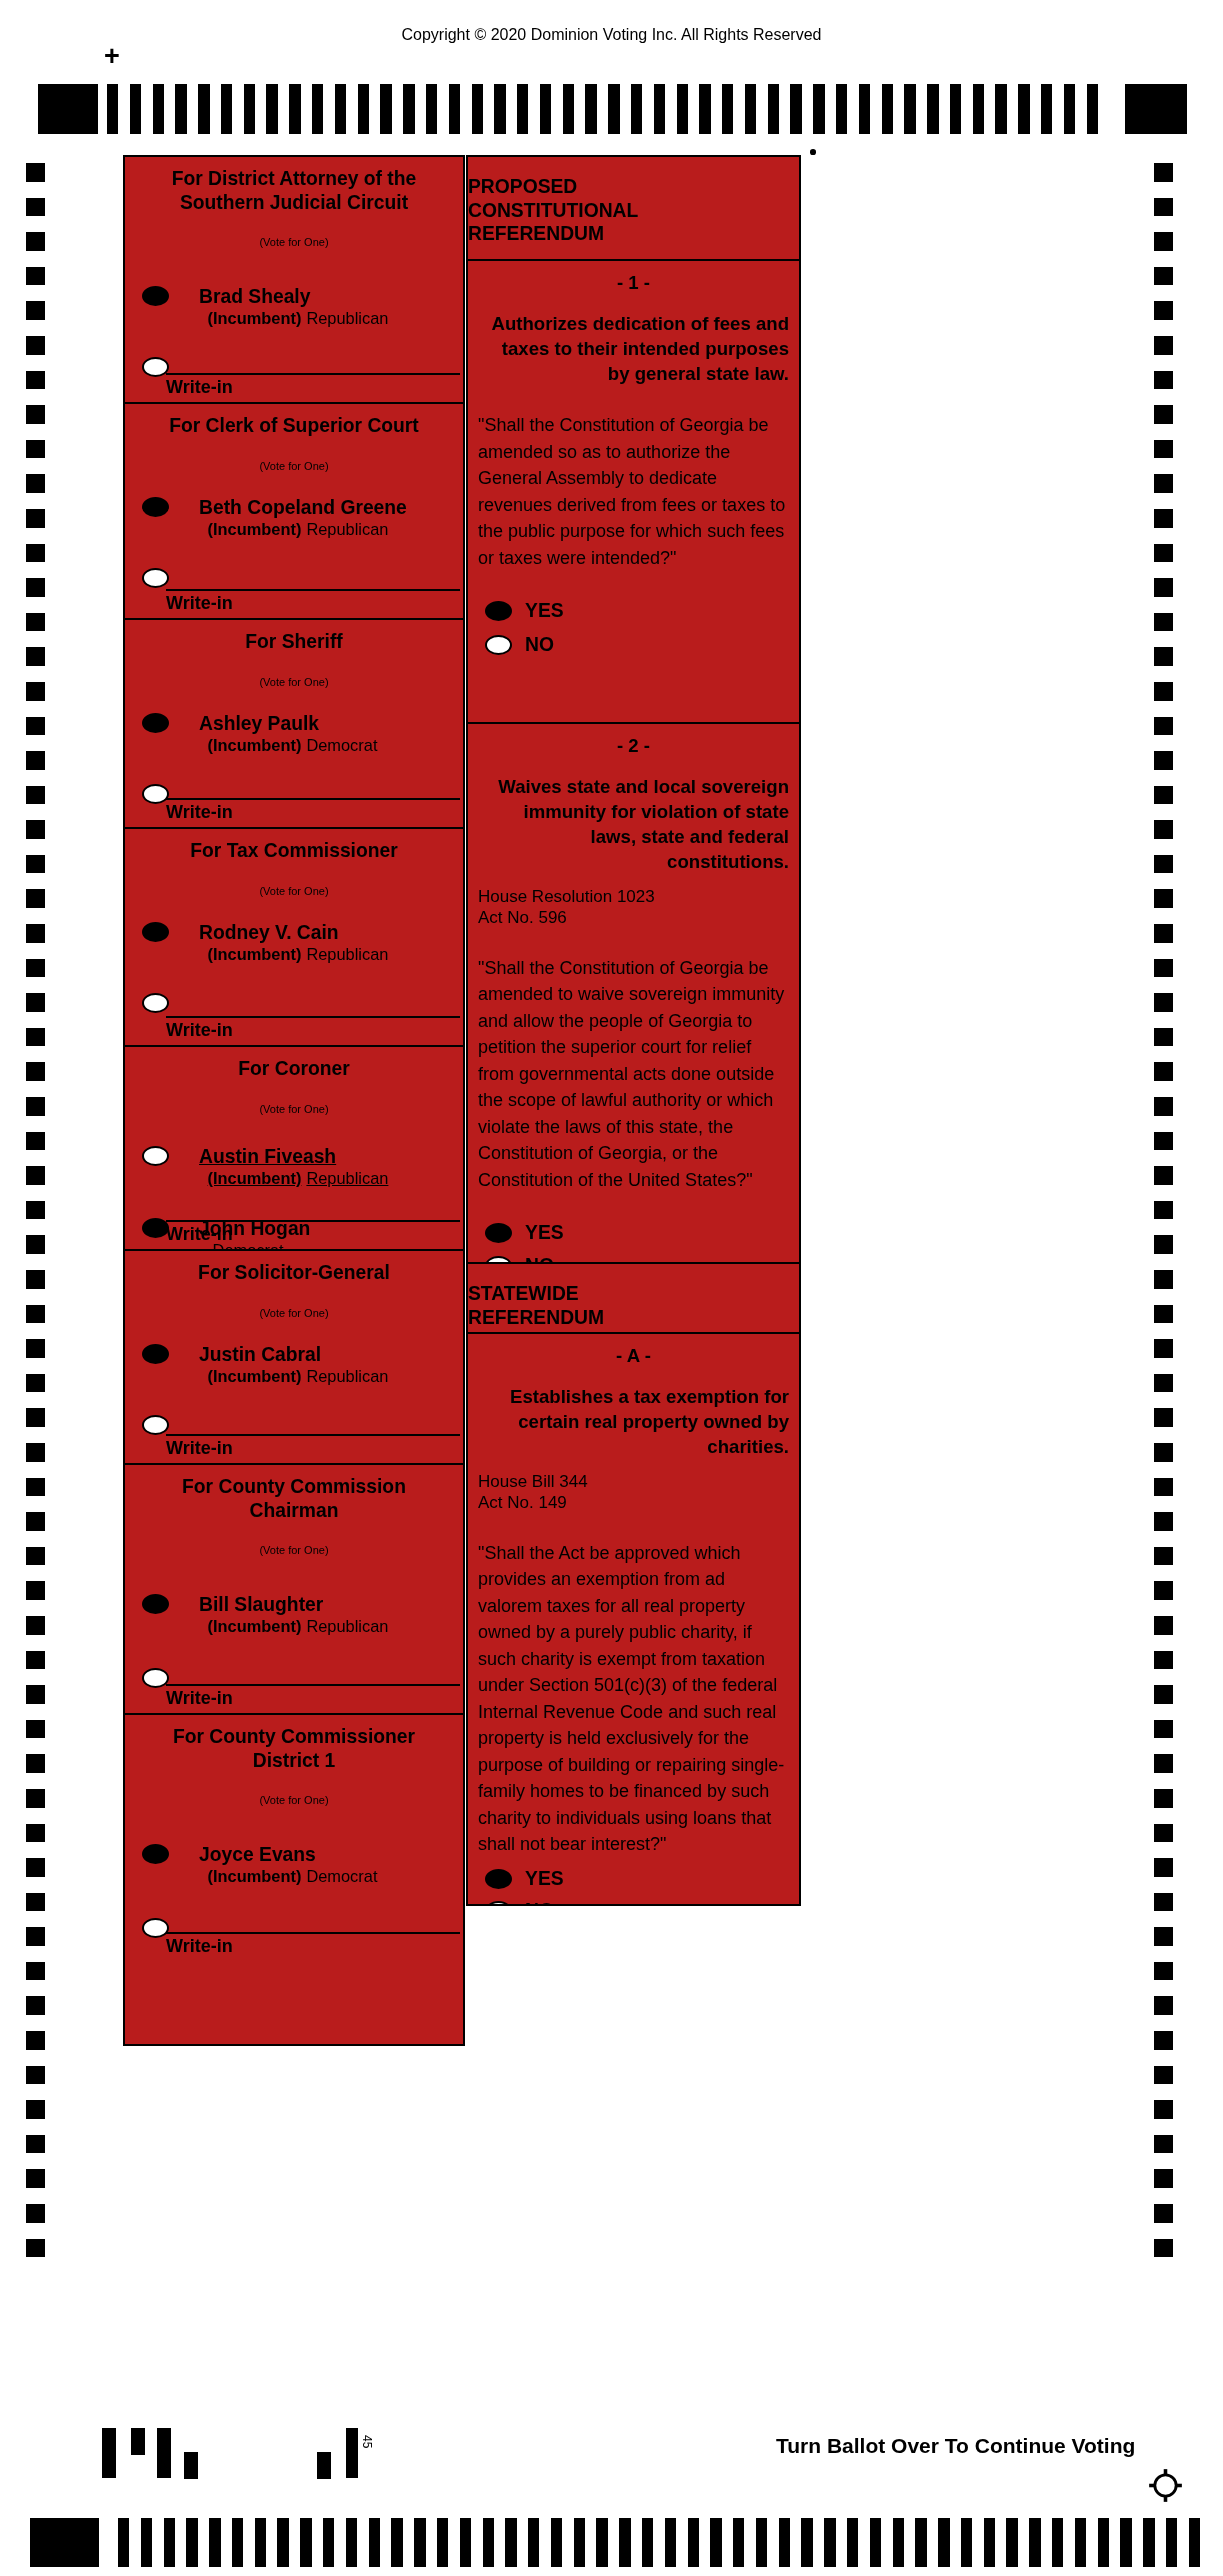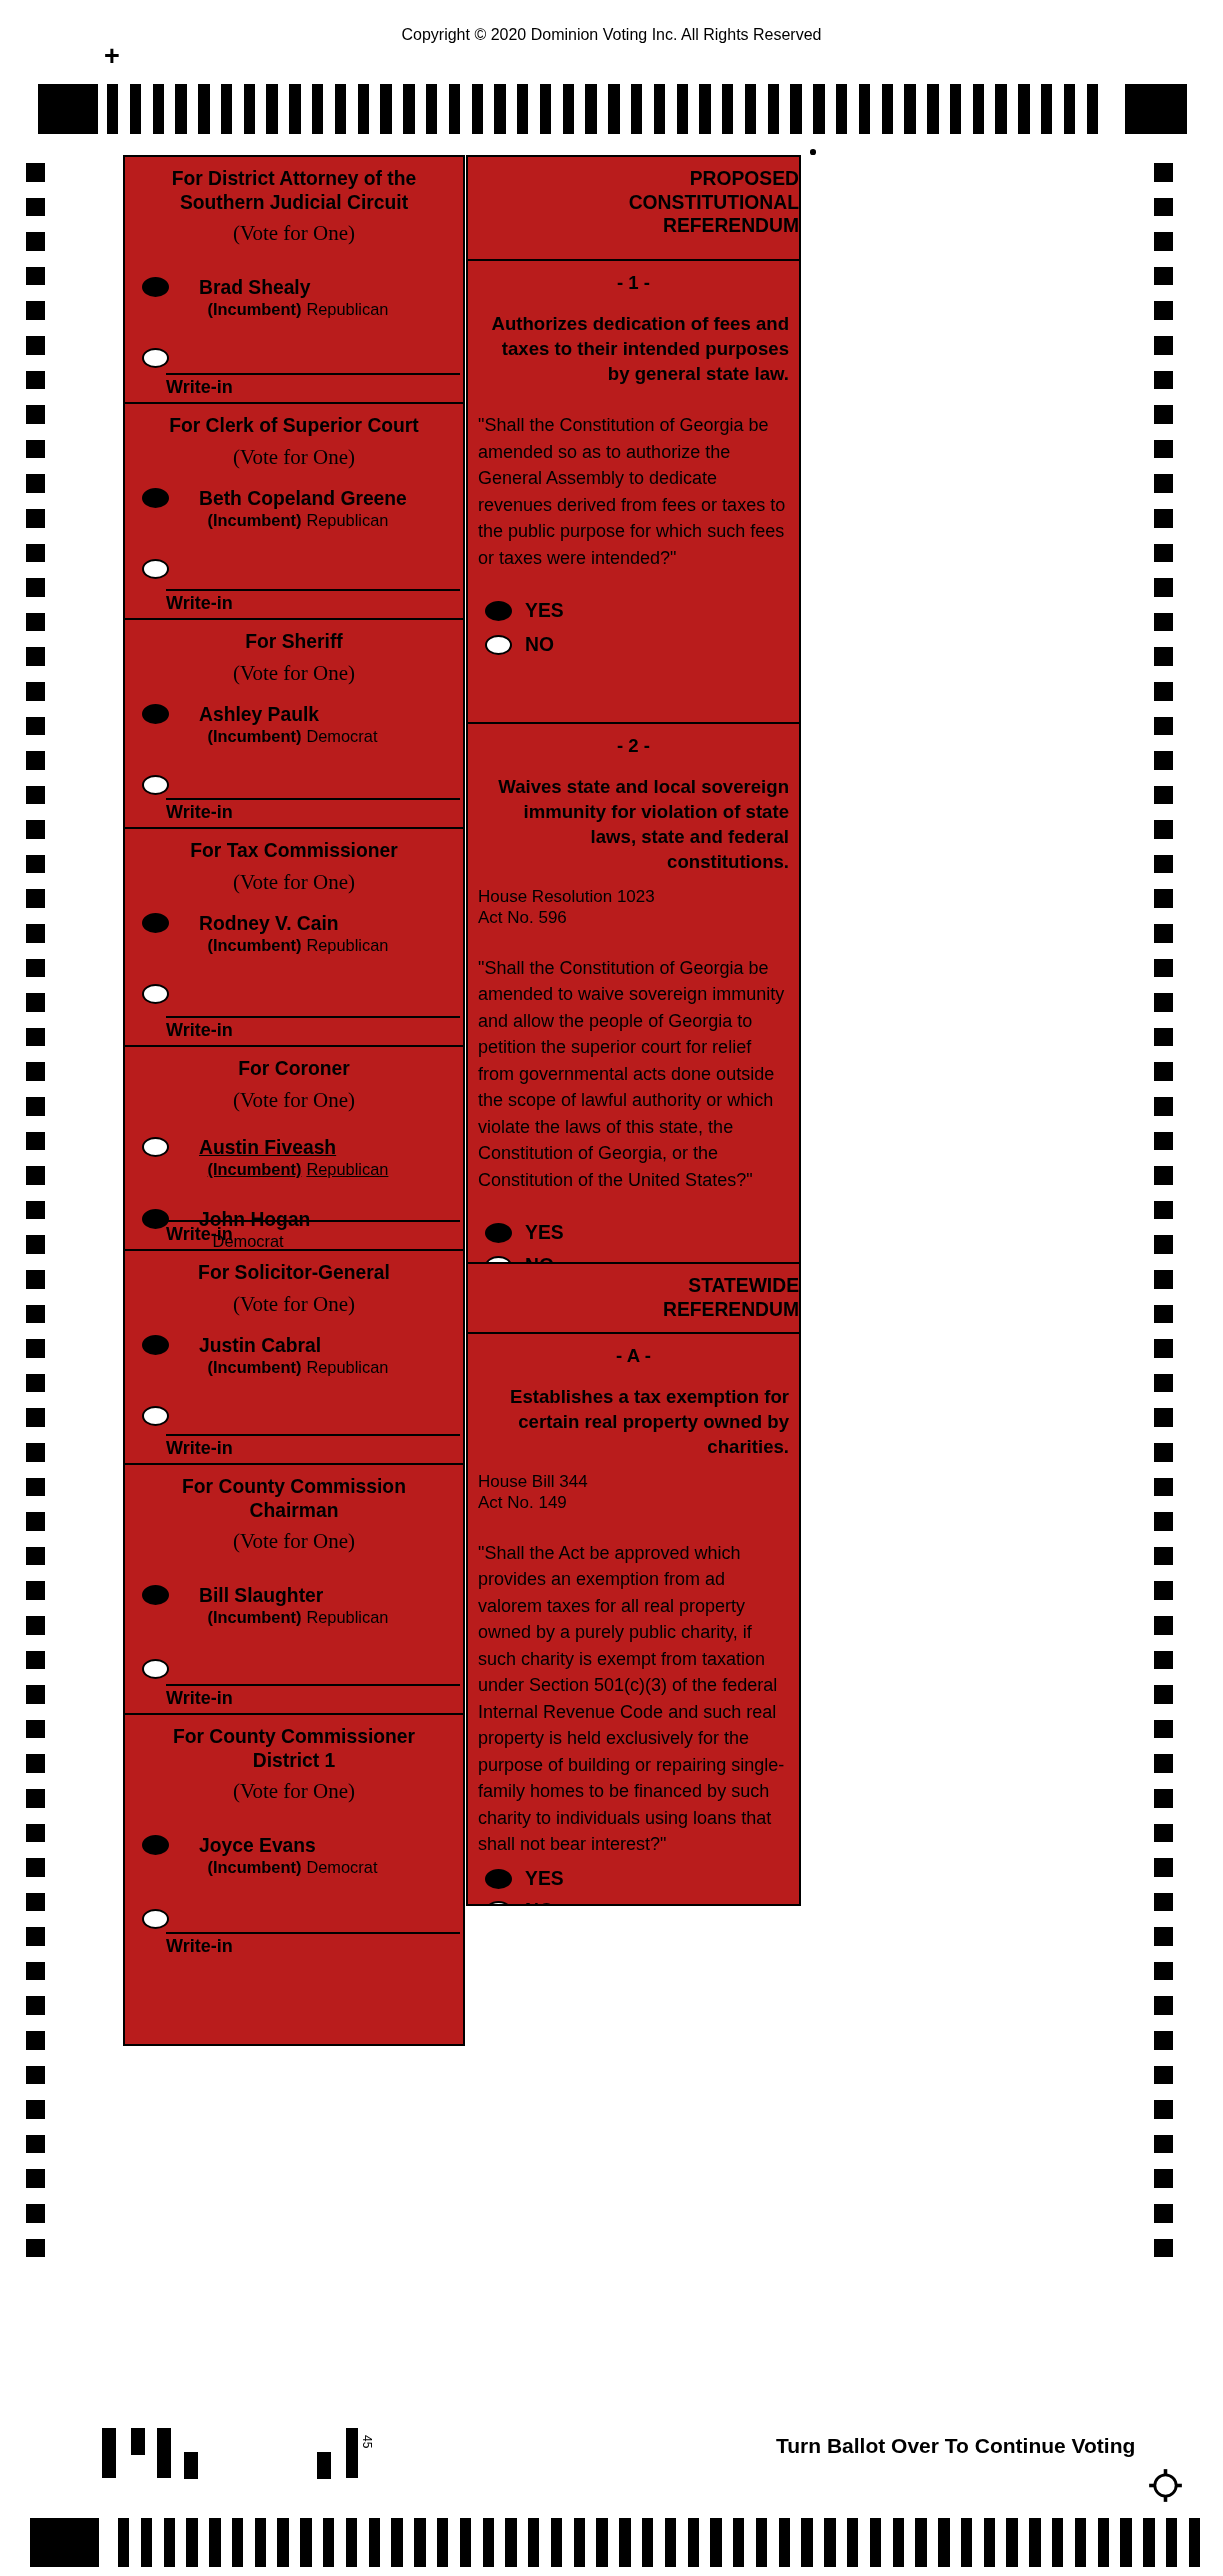--- a/index.html
+++ b/index.html
@@ -21,36 +21,36 @@
   .copyright{position:absolute;top:26px;left:0;right:0;text-align:center;font-size:16px;}
 
   
   .col{position:absolute;border:2.1px solid #000;box-sizing:border-box;background:#b91c1c;}
   .col-left{left:123px;top:155px;width:342px;height:1891px;}
   .col-right{left:466px;top:155px;width:335px;height:1751px;}
 
   .race{position:relative;box-sizing:border-box;border-bottom:2.1px solid #000;overflow:hidden;}
   .race:last-child{border-bottom:none;}
   .race-title{text-align:center;font-weight:bold;font-size:19.3px;line-height:23.6px;margin-top:10px;}
-  .race-instr{text-align:center;font-size:21px;line-height:21.4px;margin-top:9px;font-family:Liberation Serif, serif;}
+  .race-instr{text-align:center;font-size:11px;line-height:21.4px;margin-top:18px;}
 
   .cand{display:flex;margin-left:17px;align-items:flex-start;}
   .bubble{flex:none;width:27px;height:20px;border:2.1px solid #000;border-radius:50%;
           box-sizing:border-box;background:#fff;}
   .bubble.filled{background:#000;}
   .ctext{margin-left:30px;}
   .cname{font-weight:bold;font-size:19.3px;line-height:21px;}
   .cparty{font-size:16.4px;line-height:19.3px;margin-left:8.6px;margin-top:2.1px;}
   .cparty b{margin-right:5px;}
 
   .writein{position:absolute;left:41px;right:2.9px;bottom:3.6px;border-top:2.1px solid #000;}
   .wlabel{font-weight:bold;font-size:18px;padding-top:2.9px;}
 
-  .col-head{box-sizing:border-box;border-bottom:2.1px solid #000;text-align:right;
-            font-weight:bold;font-size:19.3px;line-height:23.6px;padding-top:10px;overflow:hidden;}
+  .col-head{box-sizing:border-box;border-bottom:2.1px solid #000;text-align:left;
+            font-weight:bold;font-size:19.3px;line-height:23.6px;padding-top:18px;overflow:hidden;}
   .measure{position:relative;box-sizing:border-box;border-bottom:2.1px solid #000;
            padding:0 10px;overflow:hidden;}
   .measure:last-child{border-bottom:none;}
   .m-num{text-align:center;font-weight:bold;font-size:18.6px;margin-top:11.4px;}
   .m-summary{font-weight:bold;font-size:18.6px;line-height:25px;margin-top:17px;text-align:right;}
   .m-auth{font-size:17px;line-height:21.4px;margin-top:11.4px;}
   .m-question{font-size:18px;line-height:26.5px;margin-top:26px;}
   .choice{display:flex;align-items:center;margin-left:7.1px;}
   .choice-label{font-weight:bold;font-size:19.3px;margin-left:13px;}
 

